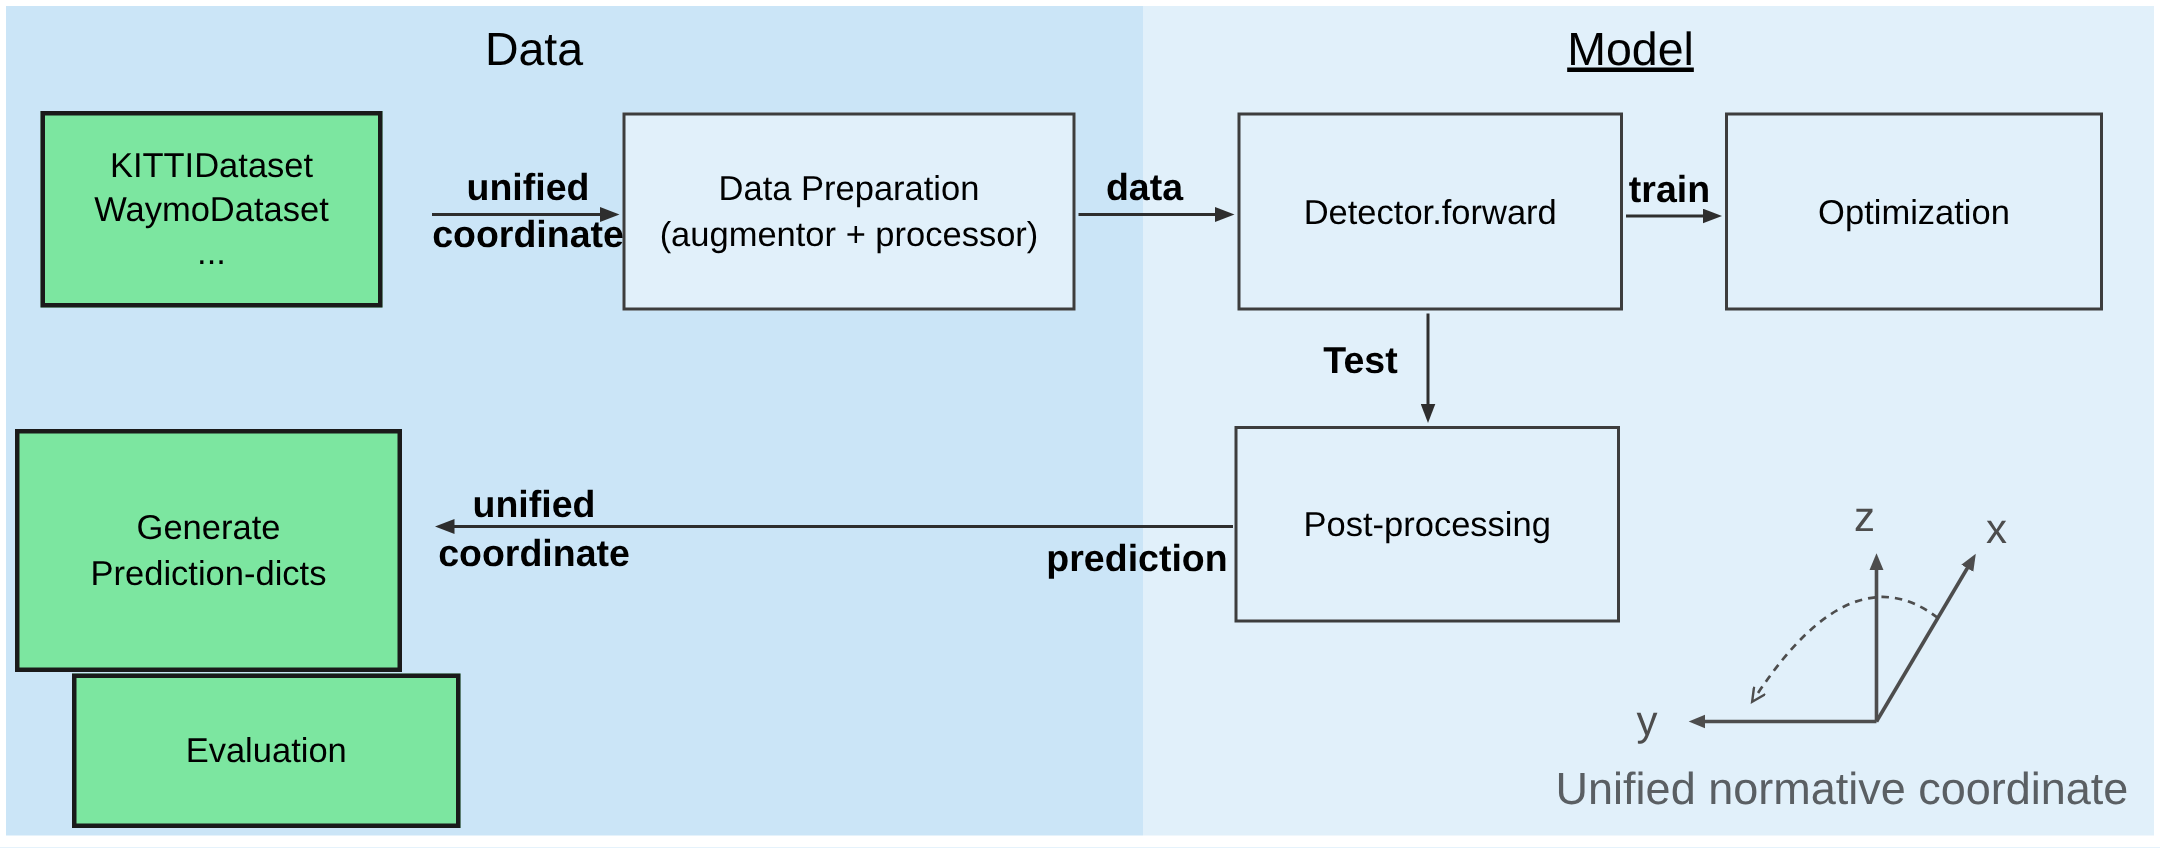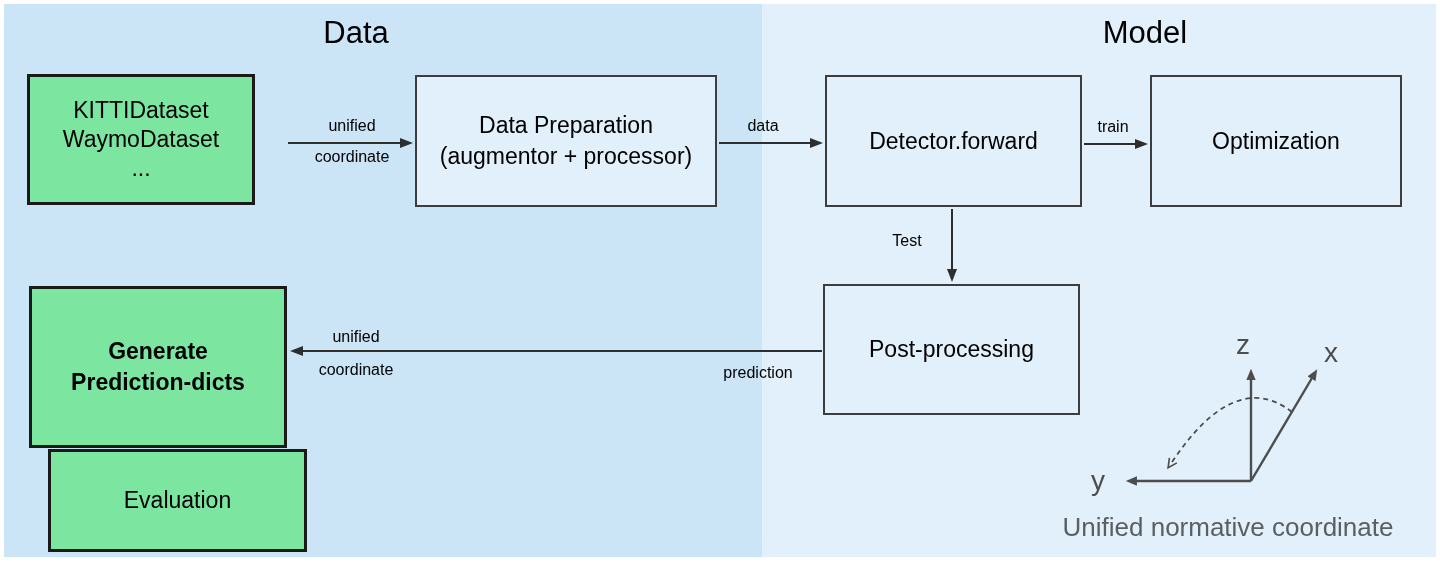--- a/index.html
+++ b/index.html
@@ -26,59 +26,59 @@
     white-space:nowrap;
   }
   .node-green { background:#7ce6a0; border:3px solid #1a1a1a; }
   .node-blue  { background:#e1f0fa; border:2px solid #3d3d3d; }
 
   .n-datasets   { left:27px;  top:74px;  width:228px; height:131px; line-height:29px; }
   .n-prep       { left:415px; top:75px;  width:302px; height:132px; }
   .n-detector   { left:825px; top:75px;  width:257px; height:132px; }
   .n-optim      { left:1150px;top:75px;  width:252px; height:132px; }
   .n-post       { left:823px; top:284px; width:257px; height:131px;gap:31px; }
-  .n-generate   { left:29px;  top:286px; width:258px; height:162px;font-weight:bold; }
+  .n-generate   { left:10px;  top:286px; width:258px; height:162px; }
   .n-eval       { left:26px;  top:449px; width:259px; height:103px;margin-left:22px; }
 
   .lbl {
     position:absolute; transform:translate(-50%,-50%);
-    font-size:16px; color:#000; white-space:nowrap;
+    font-size:25px; color:#000; white-space:nowrap;font-weight:bold;
   }
   .l-u1 { left:352px;  top:126px; }
   .l-c1 { left:352px;  top:157px; }
   .l-data { left:763px; top:126px; }
   .l-train { left:1113px; top:127px; }
   .l-test { left:907px; top:241px; }
   .l-pred { left:758px; top:337px;margin-top:36px; }
   .l-u2 { left:356px;  top:337px; }
   .l-c2 { left:356px;  top:370px; }
 
   .axis-lbl {
     position:absolute; transform:translate(-50%,-50%);
     font-size:28px; color:#4d4d4d; white-space:nowrap;
   }
   .a-z { left:1243px; top:345px; }
   .a-x { left:1331px; top:353px; }
   .a-y { left:1098px; top:481px; }
   .coord-caption {
     position:absolute; transform:translate(-50%,-50%);
     left:1228px; top:527px;
-    font-size:26px; color:#5a5f63; white-space:nowrap;
+    font-size:30px; color:#5a5f63; white-space:nowrap;
   }
 
   svg.overlay { position:absolute; left:0; top:0; pointer-events:none; }
 </style>
 </head>
 <body>
 
 <div class="panel panel-data"></div>
 <div class="panel panel-model"></div>
 
 <div class="section-title" style="left:356px; top:33px;">Data</div>
-<div class="section-title" style="left:1145px; top:33px;">Model</div>
+<div class="section-title" style="left:1087px; top:33px;text-decoration:underline;">Model</div>
 
 <svg class="overlay" width="1440" height="565" viewBox="0 0 1440 565">
   <defs>
     <marker id="mb" viewBox="0 0 14 10" markerWidth="14" markerHeight="10" refX="1" refY="5" orient="auto" markerUnits="userSpaceOnUse">
       <path d="M0,0 L13,5 L0,10 Z" fill="#2e2e2e"></path>
     </marker>
     <marker id="mg" viewBox="0 0 14 10" markerWidth="13" markerHeight="10" refX="1" refY="5" orient="auto" markerUnits="userSpaceOnUse">
       <path d="M0,0 L12,5 L0,10 Z" fill="#4d4d4d"></path>
     </marker>
     <marker id="mo" viewBox="0 0 12 10" markerWidth="12" markerHeight="10" refX="3" refY="5" orient="auto" markerUnits="userSpaceOnUse">

